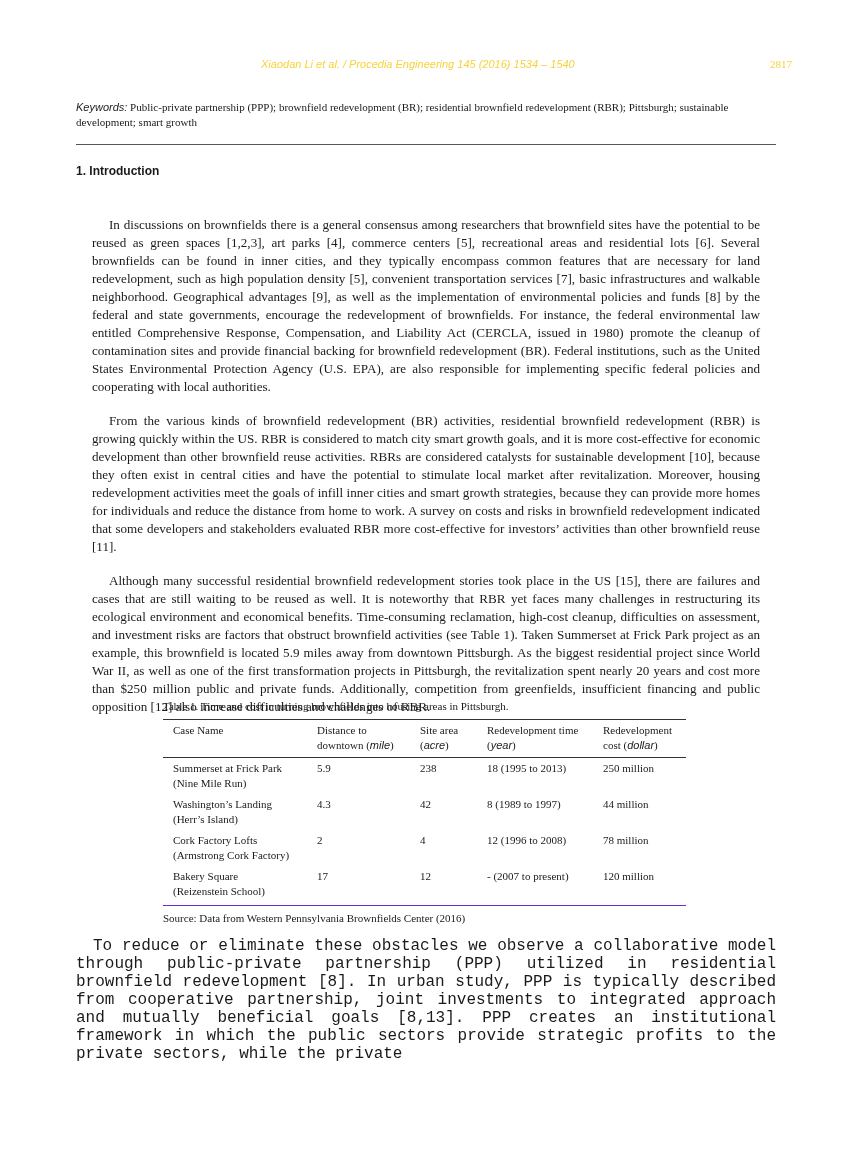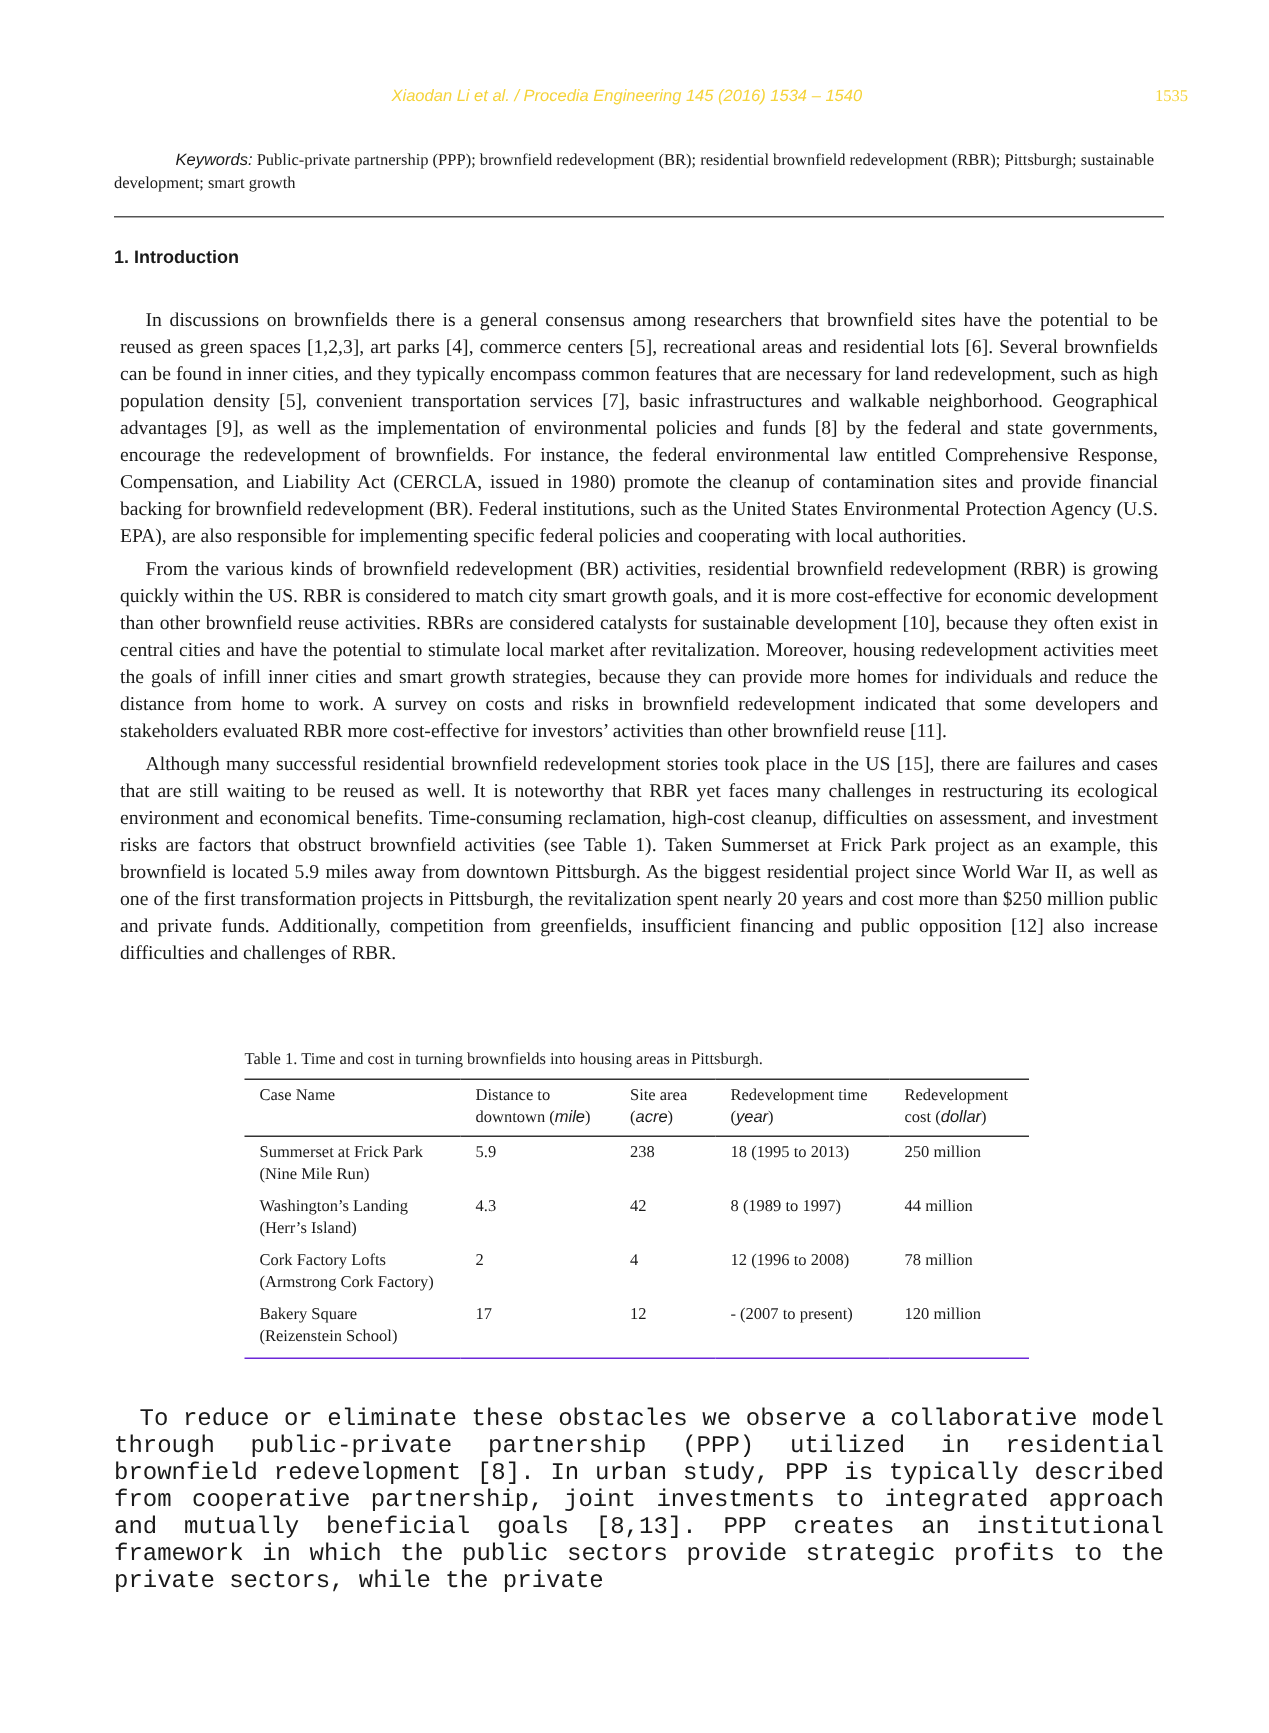--- a/index.html
+++ b/index.html
@@ -8,32 +8,32 @@
   .running-head {
     position: absolute; top: 58px; left: 0; width: 846px; height: 16px;
     font-family: "Liberation Sans", sans-serif; font-size: 11px; color: #f5d33a;
   }
   .running-head .journal { position: absolute; left: 261px; font-style: italic; }
   .running-head .pnum { position: absolute; left: 770px; font-family: "Liberation Serif", serif; }
   .keywords {
     position: absolute; left: 76px; top: 100px; width: 700px;
     font-family: "Liberation Serif", serif; font-size: 11px; line-height: 15px;
   }
-  .keywords .kw-label { font-family: "Liberation Sans", sans-serif; font-style: italic; margin-left: 41px; }
+  .keywords .kw-label { font-family: "Liberation Sans", sans-serif; font-style: italic; }
   .rule { position: absolute; left: 76px; width: 700px; height: 0; border-top: 1px solid #555; }
   .section-title {
     position: absolute; left: 76px; top: 164px;
     font-family: "Liberation Sans", sans-serif; font-weight: bold; font-size: 12px;
   }
   .body-text {
     position: absolute; left: 76px; top: 200px; width: 700px;
     font-family: "Liberation Serif", serif; font-size: 13.1px; line-height: 18px;
     text-align: justify;
   }
-  .body-text p { margin: 4px; text-indent: 17px; }
+  .body-text p { margin: 16px; text-indent: 17px; }
   .table-block {
     position: absolute; left: 163px; top: 699px; width: 523px;
     font-family: "Liberation Serif", serif; font-size: 11px; line-height: 15px;
   }
   .table-caption { margin-bottom: 5px; }
   table { border-collapse: collapse; width: 523px; }
   th, td { text-align: left; vertical-align: top; font-weight: normal; padding: 0; }
   thead tr { border-top: 1px solid #333; border-bottom: 1px solid #333; }
   thead th { padding: 3px 0 4px 10px; }
   tbody td { padding: 0 0 6px 10px; margin-top: 21px; }
@@ -48,21 +48,21 @@
   }
   .body-text-2 p { margin: 0; text-indent: 17px; }
 </style>
 </head>
 <body>
 
 <div class="page">
 
   <div class="running-head">
     <span class="journal">Xiaodan Li et al. / Procedia Engineering 145 (2016) 1534 – 1540</span>
-    <span class="pnum">1535</span>
+    <span class="pnum">2817</span>
   </div>
 
   <div class="keywords">
     <span class="kw-label">Keywords:</span>
     <span>Public-private partnership (PPP); brownfield redevelopment (BR); residential brownfield redevelopment (RBR); Pittsburgh; sustainable development; smart growth</span>
   </div>
 
   <div class="rule" style="top:144px;"></div>
 
   <div class="section-title">1. Introduction</div>
@@ -135,19 +135,20 @@
               <div>Bakery Square</div>
               <div>(Reizenstein School)</div>
             </td>
           <td>17</td>
           <td>12</td>
           <td>- (2007 to present)</td>
           <td>120 million</td>
         </tr>
       </tbody>
     </table>
+    <div class="table-source">Source: Data from Western Pennsylvania Brownfields Center (2016)</div>
   </div>
 
   <div class="body-text-2">
     <p>To reduce or eliminate these obstacles we observe a collaborative model through public-private partnership (PPP) utilized in residential brownfield redevelopment [8]. In urban study, PPP is typically described from cooperative partnership, joint investments to integrated approach and mutually beneficial goals [8,13]. PPP creates an institutional framework in which the public sectors provide strategic profits to the private sectors, while the private</p>
   </div>
 
 </div>
 
 </body></html>

